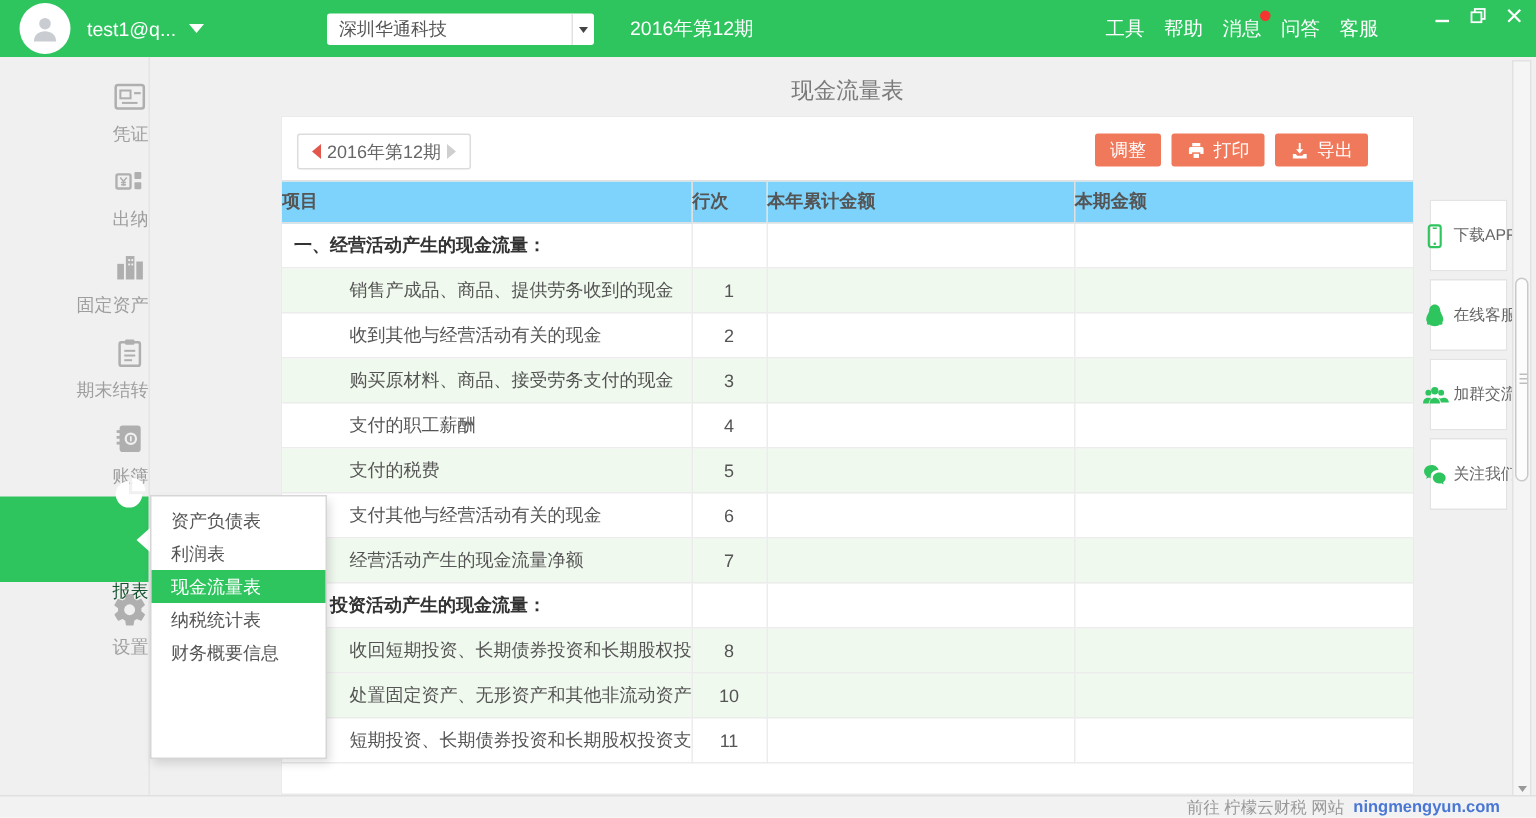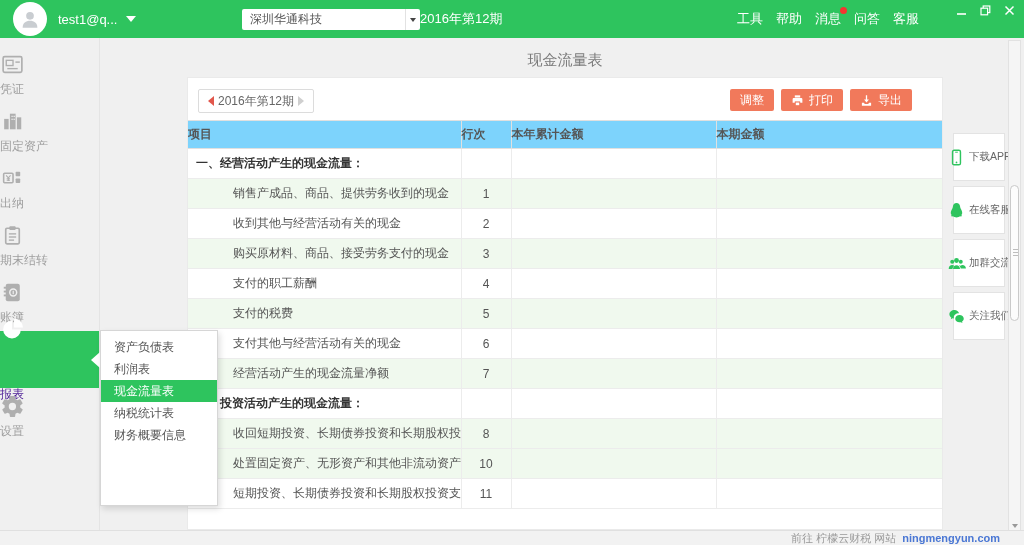--- a/index.html
+++ b/index.html
@@ -17,40 +17,40 @@
   .ic svg{display:block;}
 
   
   .titlebar{position:absolute; left:0; top:0; width:1024px; height:38px; background:var(--green); z-index:50;}
   .avatar{position:absolute; left:13px; top:2px; width:34px; height:34px; border-radius:50%; background:#fff;
           display:flex; align-items:center; justify-content:center;}
   .avatar svg{width:22px; height:22px; fill:#C9CDD1;}
   .user-box{position:absolute; left:58px; top:0; height:38px; display:flex; align-items:center; gap:9px;
             color:#fff; font-size:13px; cursor:pointer;}
   .caret-down{width:0; height:0; border-left:5px solid transparent; border-right:5px solid transparent; border-top:6px solid #fff;}
-  .company-select{position:absolute; left:242px; top:9px; width:178px; height:21px; background:#fff; border-radius:2px;
+  .company-select{position:absolute; left:218px; top:9px; width:178px; height:21px; background:#fff; border-radius:2px;
                   display:flex; align-items:center; font-size:12px; color:#555; cursor:pointer; overflow:hidden;}
   .company-select .txt{flex:1; padding-left:8px; white-space:nowrap;}
   .company-select .dd{width:15px; height:100%; border-left:1px solid #E2E2E2; display:flex; align-items:center; justify-content:center;}
   .company-select .dd i{width:0;height:0;border-left:3.5px solid transparent;border-right:3.5px solid transparent;border-top:4.5px solid #444;}
   .tb-period{position:absolute; left:420px; top:0; height:38px; display:flex; align-items:center; color:#fff; font-size:13px;}
   .top-menu{position:absolute; right:102px; top:0; height:38px; display:flex; align-items:center; gap:7px; color:#fff; font-size:13px;}
   .top-menu .mi{position:relative; padding:2px 3px; cursor:pointer; white-space:nowrap;}
   .top-menu .dot{position:absolute; top:-1px; right:-3px; width:7px; height:7px; border-radius:50%; background:var(--red);}
   .win-controls{position:absolute; right:6px; top:3px; display:flex; gap:7px;}
   .wc{width:17px; height:13px; display:flex; align-items:flex-end; justify-content:center; cursor:pointer;}
 
   
   .sidebar{position:absolute; left:0; top:38px; width:100px; height:492px; background:#F0F0F0;
            border-right:1px solid #E4E4E4; padding-top:8px; z-index:20;}
-  .s-item{height:57px; display:flex; flex-direction:column; align-items:flex-start; justify-content:center; gap:4px;
+  .s-item{height:57px; display:flex; flex-direction:column; align-items:flex-end; justify-content:center; gap:4px;
           color:#9E9E9E; font-size:12px; position:relative; cursor:pointer;}
   .s-item .ic{color:#AFAFAF;}
   .s-item svg{width:25px; height:25px; fill:currentColor;}
-  .s-item.active{background:var(--green); color:#4c1d95;gap:45px;}
+  .s-item.active{background:var(--green); color:#14532d;gap:45px;}
   .s-item.active .ic{color:#fff;}
   .s-item.active::after{content:""; position:absolute; right:-1px; top:50%; margin-top:-8px;
       border-top:8px solid transparent; border-bottom:8px solid transparent; border-right:9px solid #fff;}
 
   
   .page-title{position:absolute; left:187px; top:51px; width:756px; text-align:center; font-size:15px; color:#7B7B7B;}
   .panel{position:absolute; left:187px; top:77px; width:756px; height:453px; background:#fff;
          border:1px solid #EAEAEA; overflow:hidden;}
   .toolbar{position:relative; height:42px;}
   .period-sel{position:absolute; left:10px; top:11px; height:24px; width:116px; border:1px solid #DCDCDC; border-radius:2px;
@@ -162,41 +162,41 @@
           <rect x="6" y="8" width="6.5" height="5" fill="none" stroke="currentColor" stroke-width="1.3"></rect>
           <rect x="14.8" y="9" width="4.2" height="1.4"></rect>
           <rect x="7" y="15.3" width="10" height="1.3"></rect>
         </svg>
       </span>
       <span class="sl">凭证</span>
     </div>
     <div class="s-item">
       <span class="ic">
         <svg viewBox="0 0 24 24">
+          <rect x="3.5" y="7" width="9" height="9" rx="1" fill="none" stroke="currentColor" stroke-width="1.5"></rect>
+          <path d="M5.9 9l2.1 2.4L10.1 9M8 11.4v3M6.4 12.2h3.2M6.4 13.6h3.2" fill="none" stroke="currentColor" stroke-width="1"></path>
+          <rect x="15" y="5.5" width="4.4" height="4.4" rx=".7"></rect>
+          <rect x="15" y="12" width="4.4" height="4.4" rx=".7"></rect>
+        </svg>
+      </span>
+      <span class="sl">出纳</span>
+    </div>
+    <div class="s-item">
+      <span class="ic">
+        <svg viewBox="0 0 24 24">
           <rect x="9.5" y="4.5" width="5.5" height="15"></rect>
           <rect x="4" y="9.5" width="4.3" height="10"></rect>
           <rect x="16.2" y="8" width="4.2" height="11.5"></rect>
           <rect x="11" y="6.5" width="1.2" height="1.2" fill="#F0F0F0"></rect>
           <rect x="13" y="6.5" width="1.2" height="1.2" fill="#F0F0F0"></rect>
           <rect x="11" y="9.3" width="1.2" height="1.2" fill="#F0F0F0"></rect>
           <rect x="13" y="9.3" width="1.2" height="1.2" fill="#F0F0F0"></rect>
         </svg>
       </span>
       <span class="sl">固定资产</span>
-    </div>
-    <div class="s-item">
-      <span class="ic">
-        <svg viewBox="0 0 24 24">
-          <rect x="3.5" y="7" width="9" height="9" rx="1" fill="none" stroke="currentColor" stroke-width="1.5"></rect>
-          <path d="M5.9 9l2.1 2.4L10.1 9M8 11.4v3M6.4 12.2h3.2M6.4 13.6h3.2" fill="none" stroke="currentColor" stroke-width="1"></path>
-          <rect x="15" y="5.5" width="4.4" height="4.4" rx=".7"></rect>
-          <rect x="15" y="12" width="4.4" height="4.4" rx=".7"></rect>
-        </svg>
-      </span>
-      <span class="sl">出纳</span>
     </div>
     <div class="s-item">
       <span class="ic">
         <svg viewBox="0 0 24 24">
           <rect x="5.5" y="5" width="13" height="15" rx="1.2" fill="none" stroke="currentColor" stroke-width="1.6"></rect>
           <rect x="9" y="3.2" width="6" height="3.4" rx=".8"></rect>
           <rect x="8.5" y="9.8" width="7" height="1.3"></rect>
           <rect x="8.5" y="12.8" width="7" height="1.3"></rect>
           <rect x="8.5" y="15.8" width="5" height="1.3"></rect>
         </svg>

